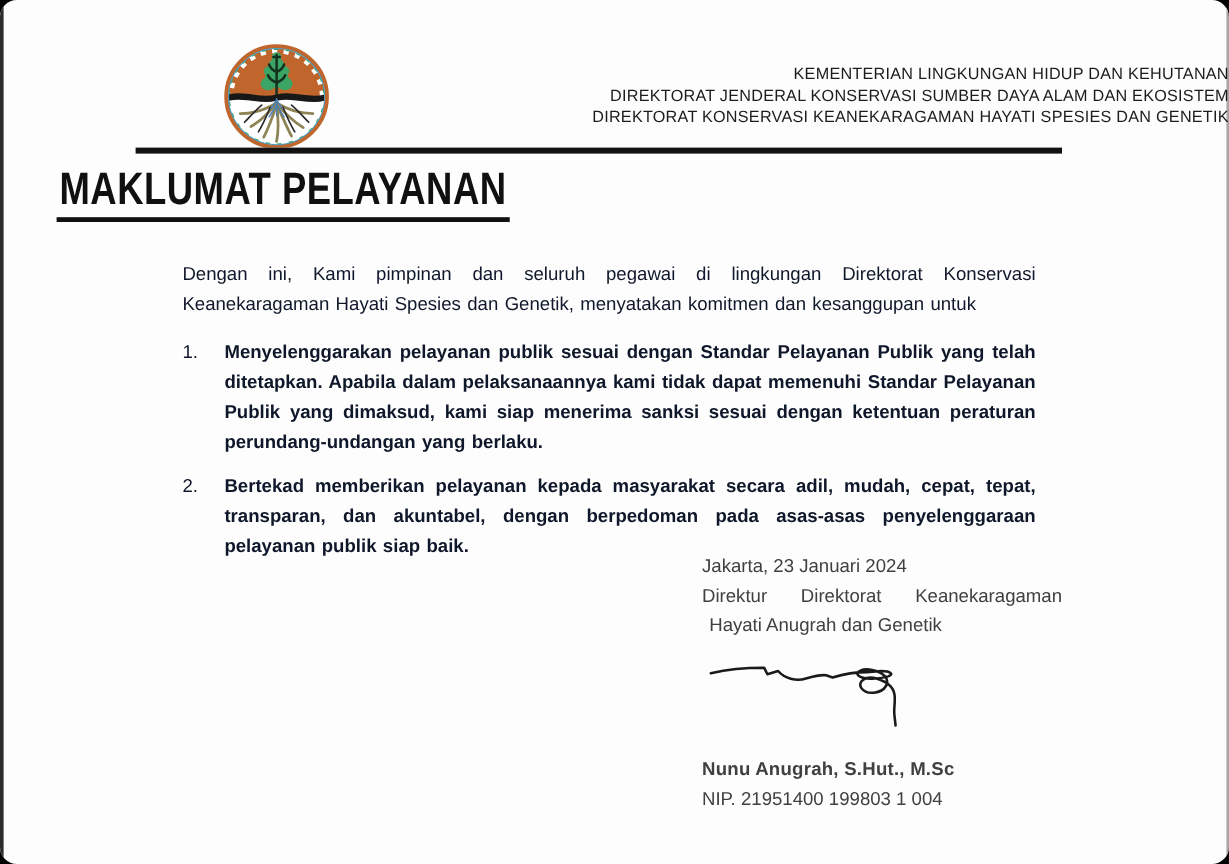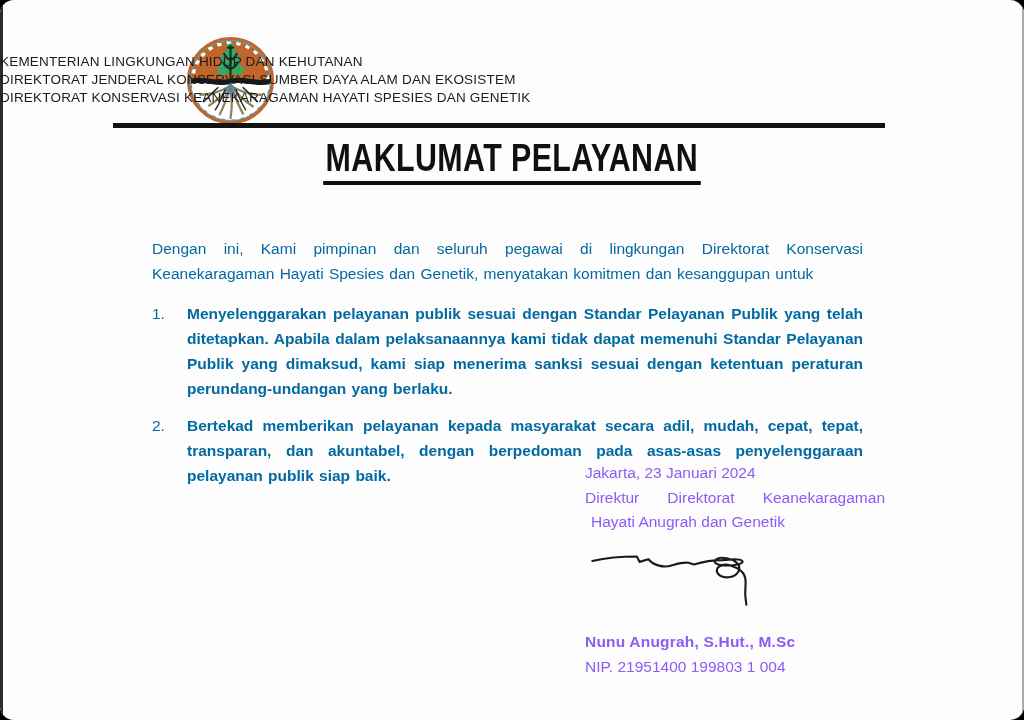--- a/index.html
+++ b/index.html
@@ -18,61 +18,60 @@
     overflow: hidden;
   }
   
   .edge-left  { position:absolute; left:0; top:0; bottom:0; width:3px; background:#2c2c2e; }
   .edge-right { position:absolute; right:0; top:0; bottom:0; width:2px; background:#a9a9a9; }
 
   
   .logo { position:absolute; left:186px; top:36px; width:89px; height:89px; }
   .letterhead-text {
     position:absolute; left:0; top:53px; width:100%;
-    text-align:left;
+    text-align:right;
     font-size:13.5px; line-height:18px; color:#1c1c1c;
     letter-spacing:0.2px;
   }
   .rule {
     position:absolute; left:113px; top:123px; width:772px;
     height:3px;
     border-top:2px solid #121212;
     border-bottom:3px solid #121212;
     background:#fdfdfd;
   }
 
   
-  .title-wrap { position:absolute; left:0; top:137px; width:100%; text-align:center; }
+  .title-wrap { position:absolute; left:0; top:137px; width:100%; }
   .title-text {
     display:inline-block;
     font-size:38px; font-weight:bold; letter-spacing:0.5px;
     color:#101010;
     transform:scaleX(0.8);
     border-bottom:4px solid #101010;
     padding:0 3px 1px 3px;
     white-space:nowrap;
   }
 
   
   .content {
     position:absolute; left:152px; top:216px; width:711px;
     font-size:15.5px; line-height:25px;
-    text-align:justify; color:#0369a1;
+    text-align:justify; color:#0f172a;
     word-spacing:1px;
-    margin-top:20px;
   }
   .opening { margin-bottom:15px; }
   .list-item { display:flex; margin-bottom:12px; }
   .list-num  { flex:0 0 35px; text-align:left; }
   .list-text { flex:1; text-align:justify;font-weight:bold; }
 
   
   .sig-block {
     position:absolute; left:585px; top:461px; width:300px;
-    font-size:15.5px; line-height:24.5px; color:#8b5cf6;
+    font-size:15.5px; line-height:24.5px; color:#404040;
   }
   .sig-position-1 { text-align:justify; text-align-last:justify; }
   .sig-position-2 { padding-left:6px; }
   .sig-image { display:block; margin:6px 0 0 2px; width:178px; height:72px; }
   .sig-name { font-weight:bold; margin-top:17px; letter-spacing:0.2px; }
   .sig-nip  { margin-top:1px; }
 </style>
 </head>
 <body>
 

